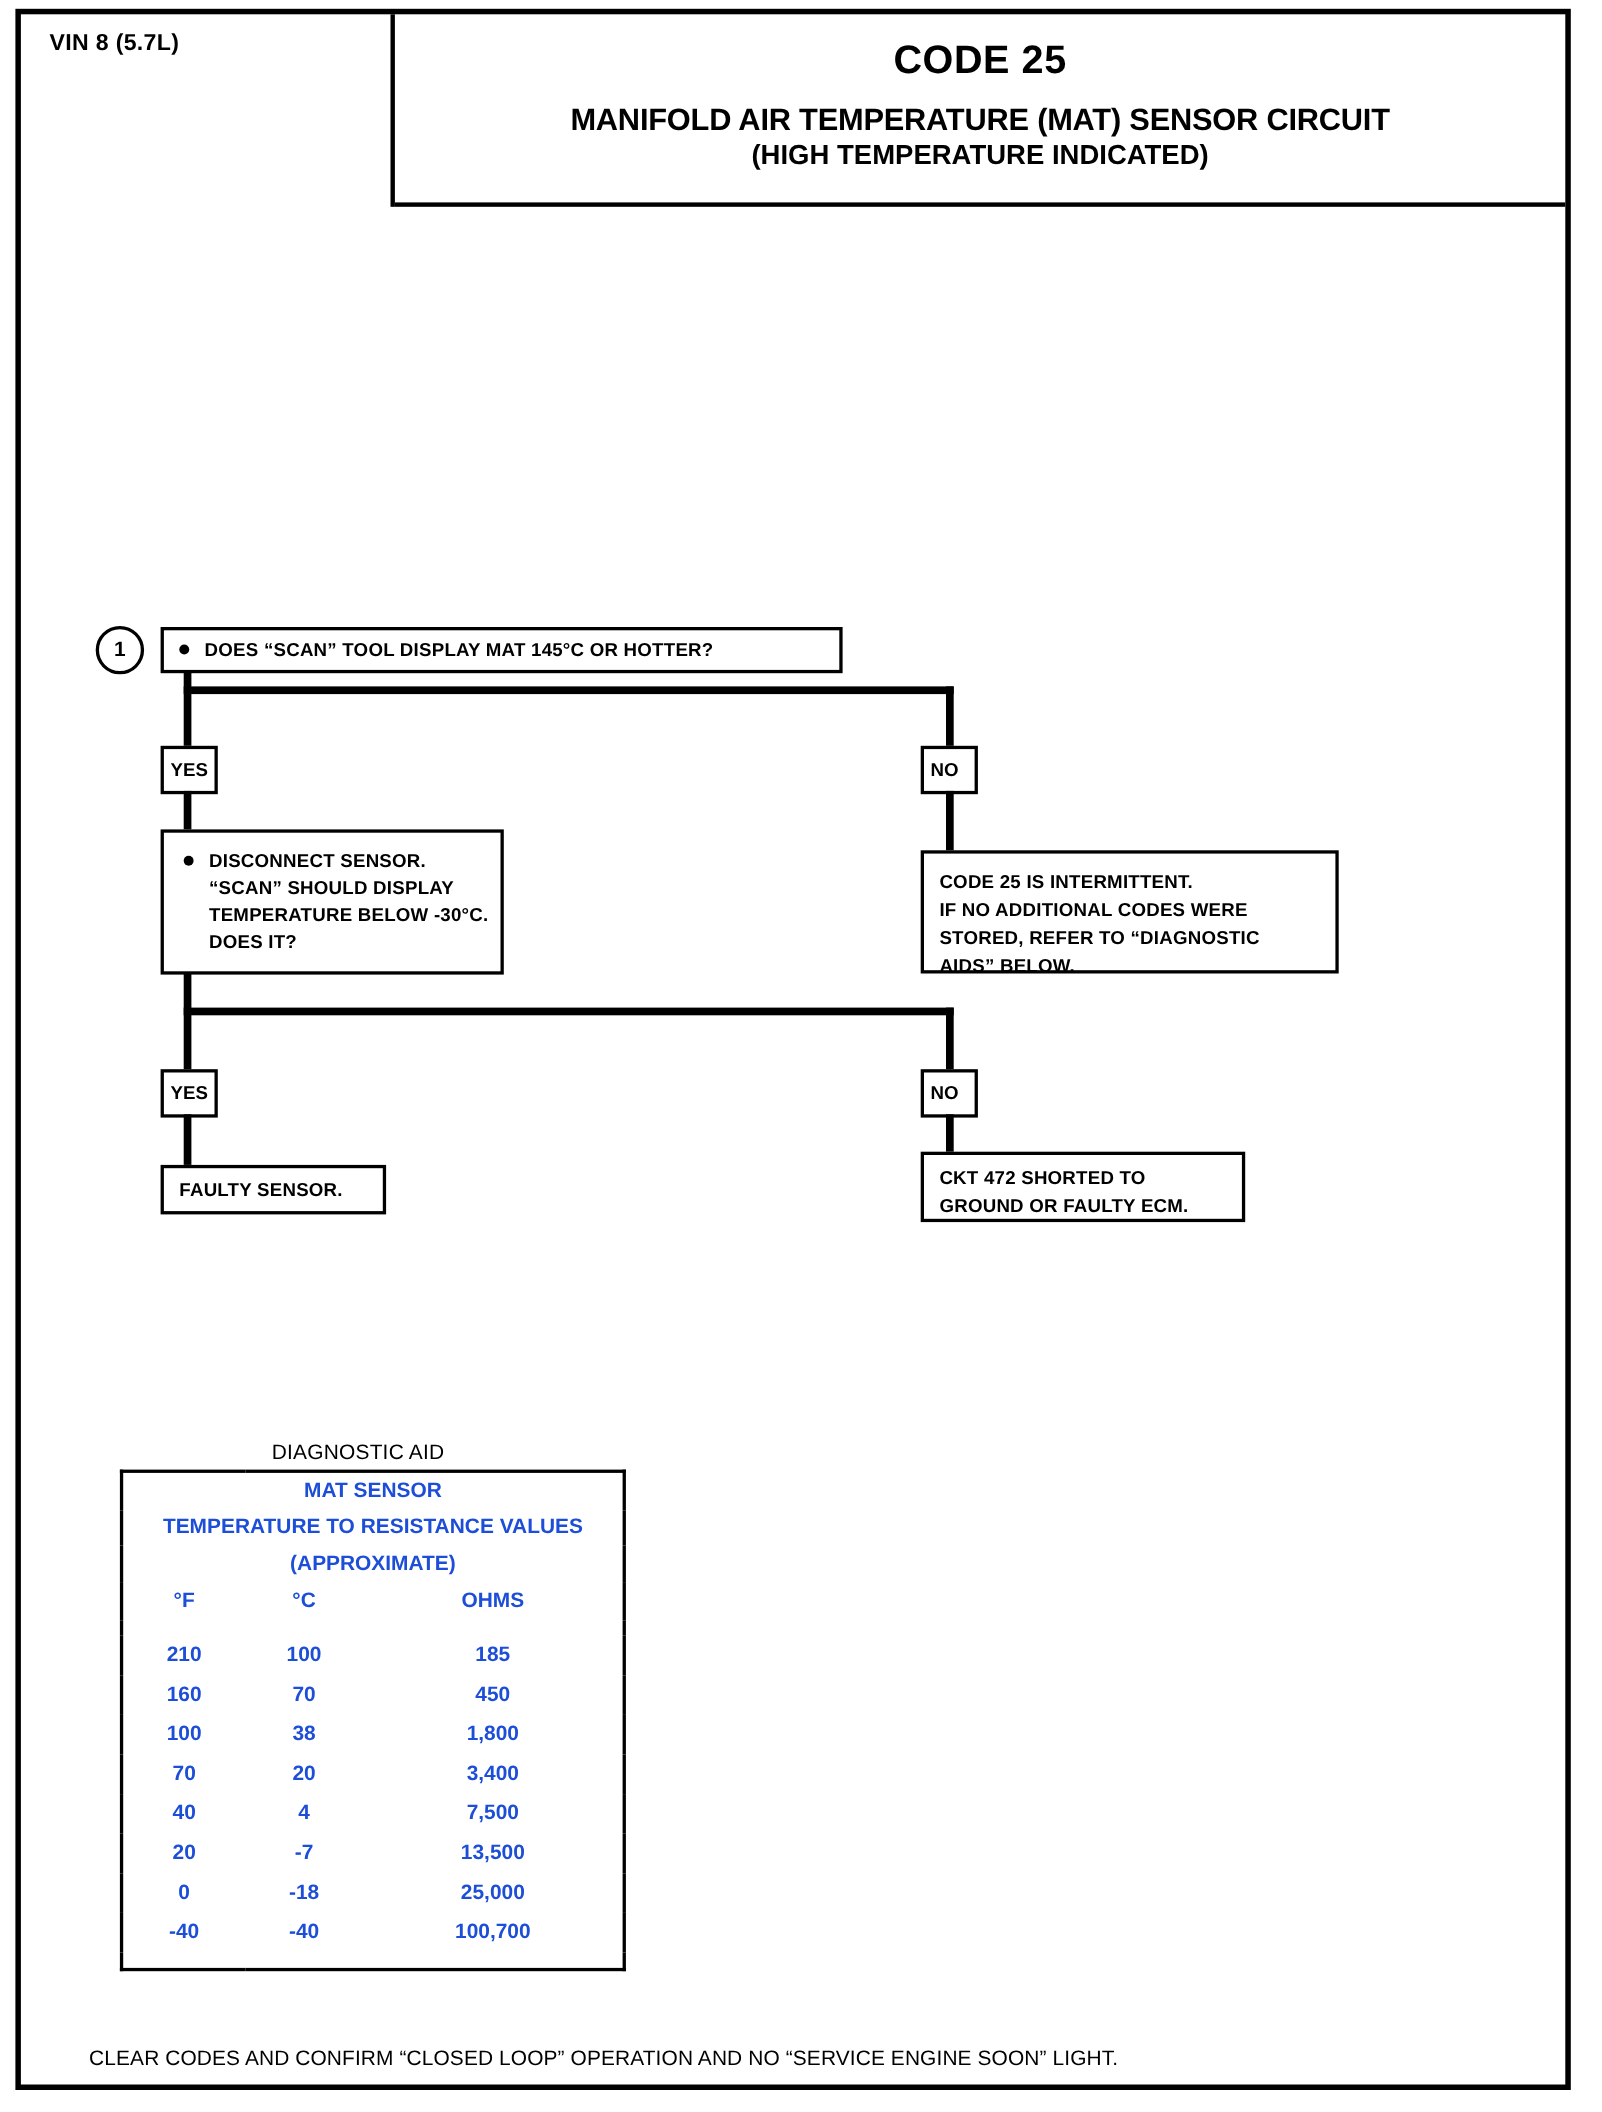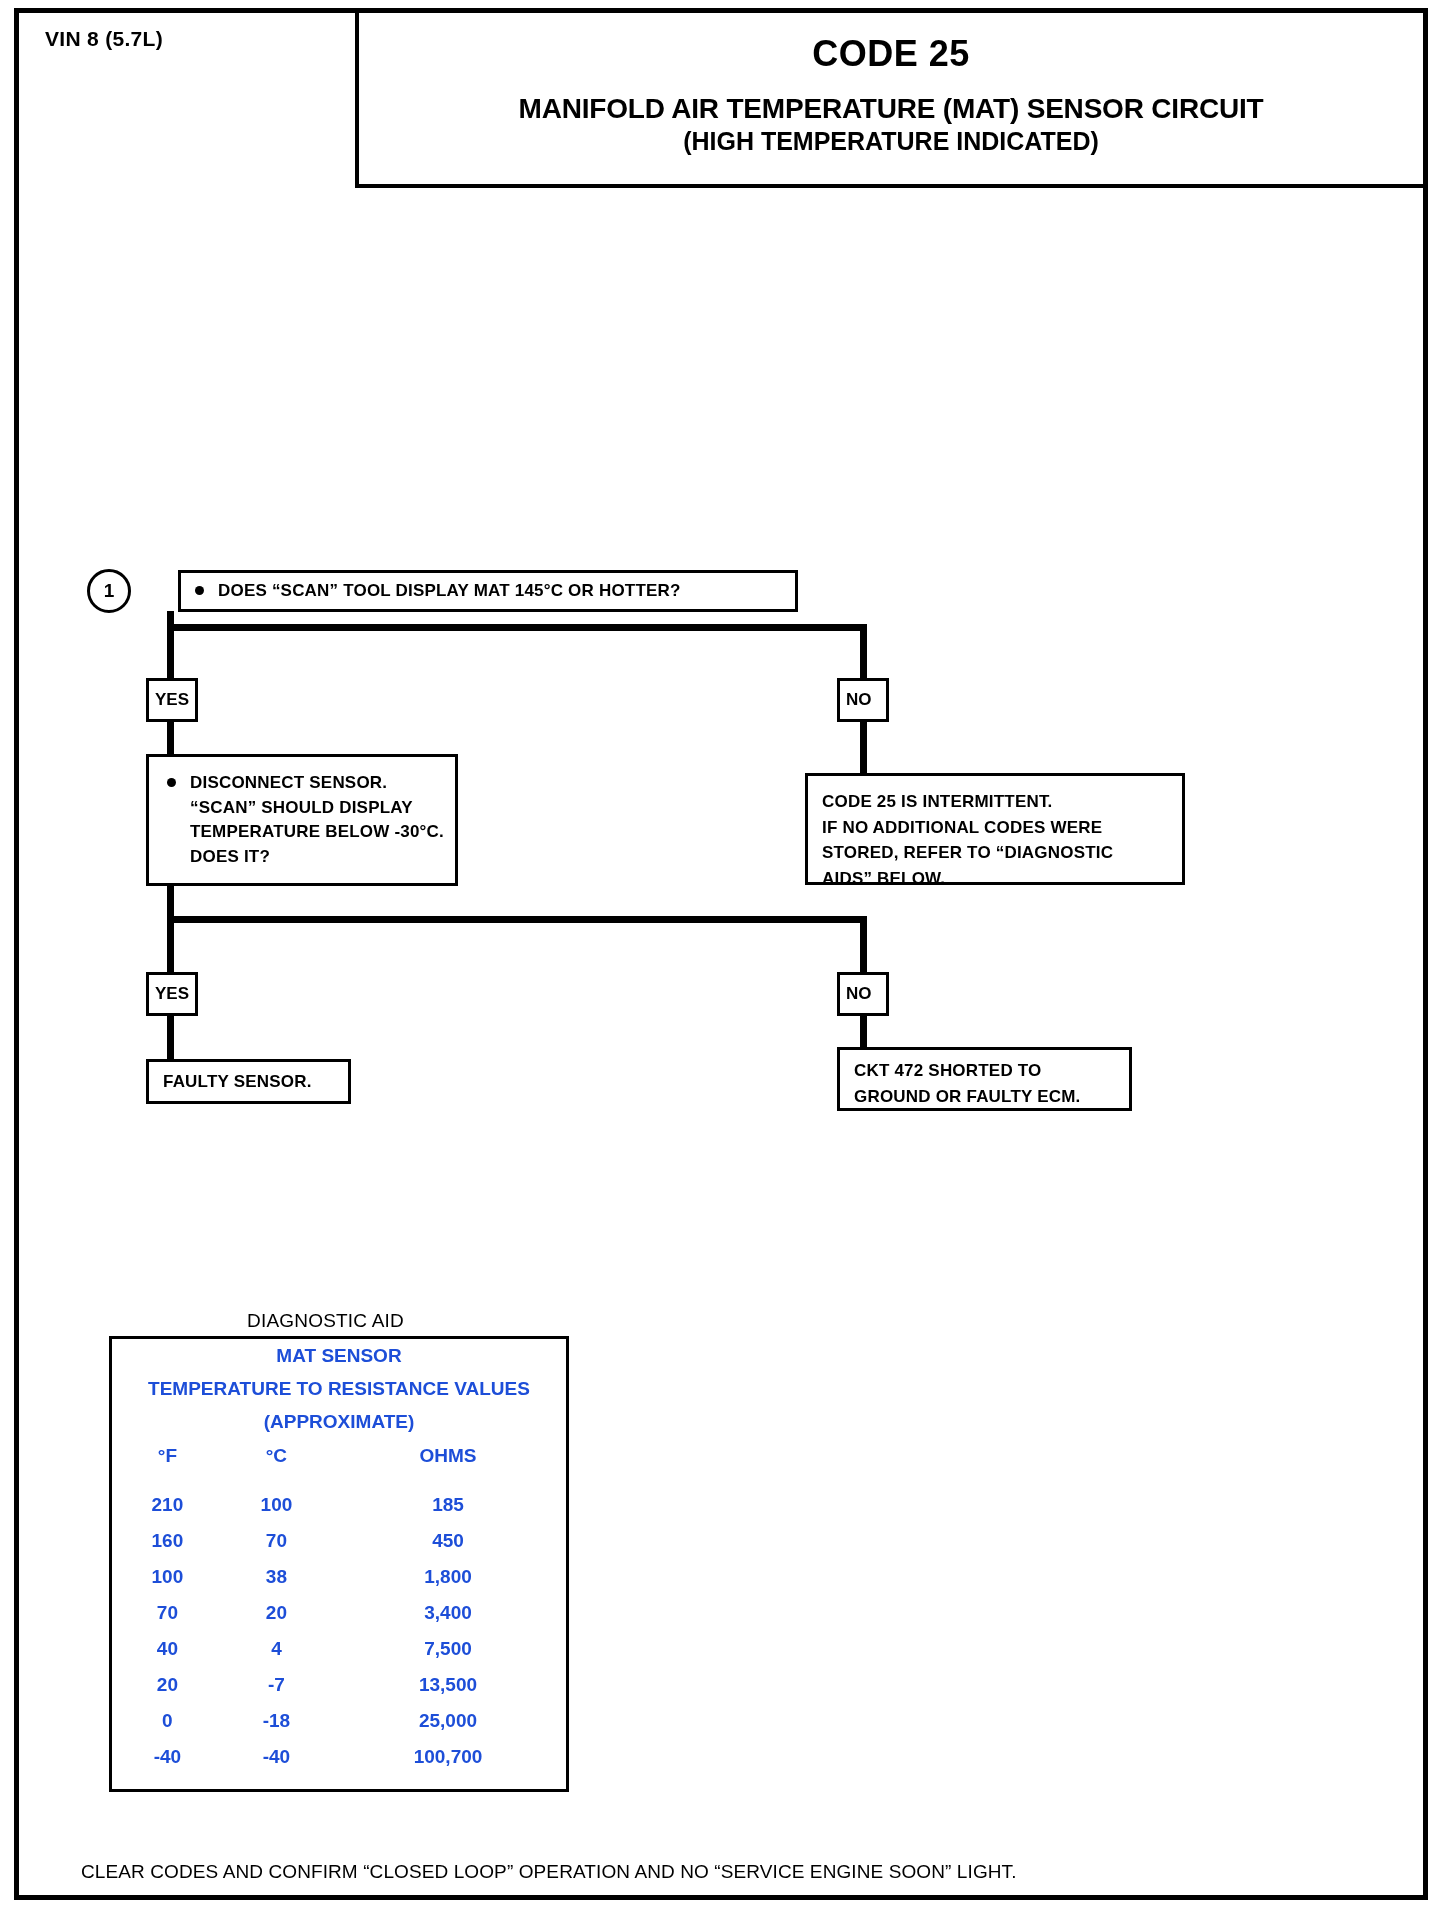--- a/index.html
+++ b/index.html
@@ -142,30 +142,29 @@
     font-weight: bold;
     line-height: 38px;
     padding-left: 6px;
   }
 
   
   #box-q1 {
     left: 127px; top: 557px; width: 620px; height: 42px;
     padding: 0 0 0 14px;
     line-height: 36px;
-    margin-left: 32px;
   }
   #circle-1 { left: 68px; top: 556px; }
 
   #box-disconnect {
     left: 127px; top: 741px; width: 312px; height: 132px;
     padding: 14px 0 0 18px;
   }
   #box-intermittent {
-    left: 786px; top: 760px; width: 380px; height: 112px;
+    left: 818px; top: 760px; width: 380px; height: 112px;
     padding: 13px 0 0 14px;
     font-size: 17px;
     line-height: 1.5;
   }
   #box-faulty {
     left: 127px; top: 1046px; width: 205px; height: 45px;
     padding: 0 0 0 14px;
     line-height: 39px;
   }
   #box-ckt {

